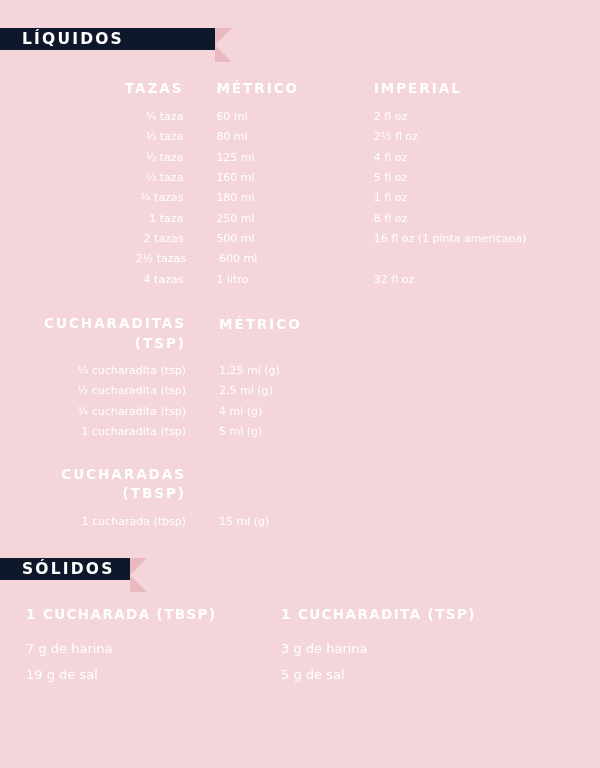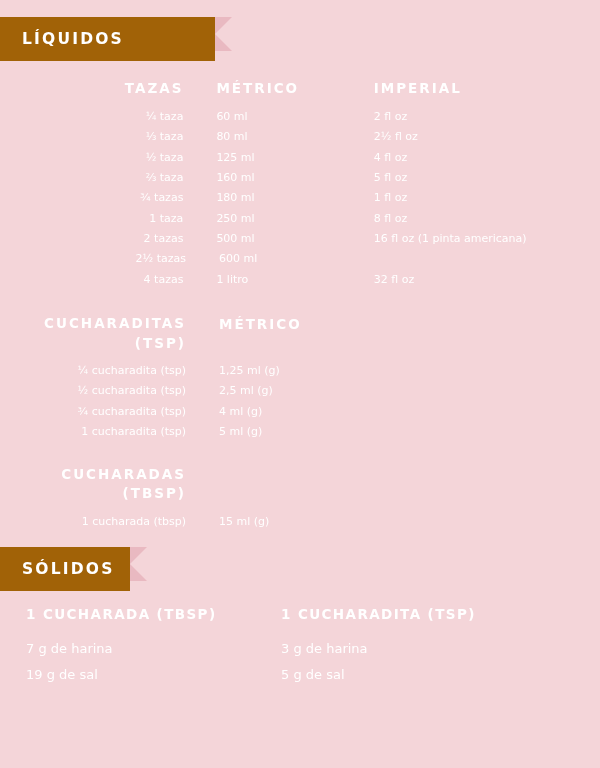--- a/index.html
+++ b/index.html
@@ -25,22 +25,22 @@
 
   
   .banner {
     position: relative;
     height: 34px;
     display: flex;
     align-items: center;
   }
   .banner .ribbon {
     position: relative;
-    background: #a16207;
-    height: 44px;
+    background: #0f172a;
+    height: 22px;
     display: flex;
     align-items: center;
     padding-left: 22px;
     padding-right: 26px;
     box-sizing: border-box;
   }
   .banner .ribbon::after {
     content: "";
     position: absolute;
     right: -17px;

